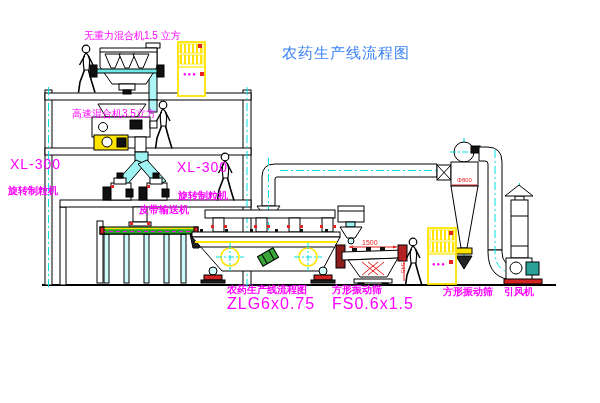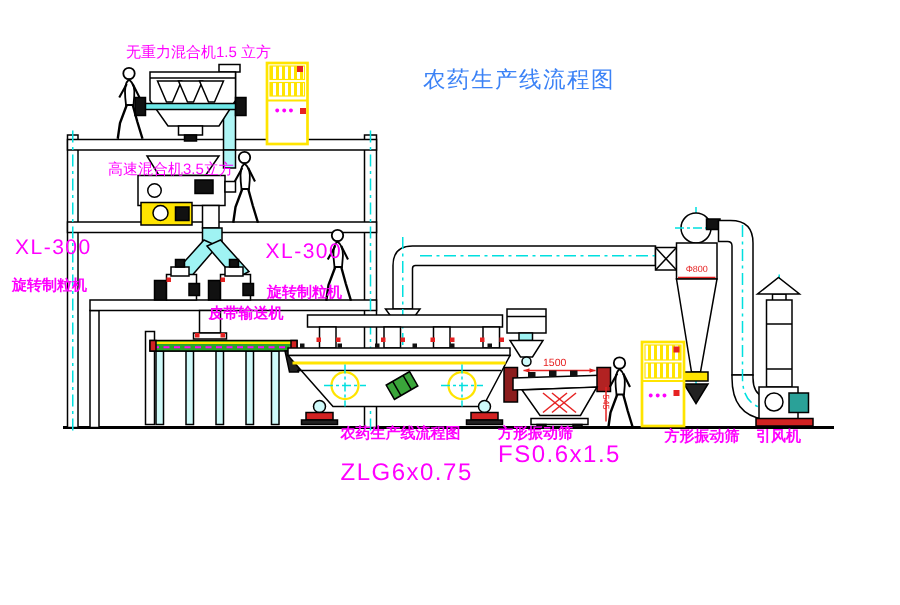--- a/index.html
+++ b/index.html
@@ -278,21 +278,21 @@
 </div>
 
 <div class="lbl lbl-m" style="left:84px;top:31px;">无重力混合机1.5 立方</div>
 <div class="lbl lbl-m" style="left:44px;top:109px;padding-left:28px;">高速混合机3.5立方</div>
 <div class="lbl lbl-xl" style="left:10px;top:157px;">XL-300</div>
 <div class="lbl lbl-s" style="left:8px;top:186px;">旋转制粒机</div>
 <div class="lbl lbl-xl" style="left:177px;top:160px;">XL-300</div>
 <div class="lbl lbl-s" style="left:178px;top:191px;">旋转制粒机</div>
 <div class="lbl lbl-s" style="left:139px;top:205px;">皮带输送机</div>
 <div class="lbl lbl-s" style="left:227px;top:285px;">农药生产线流程图</div>
-<div class="lbl lbl-model" style="left:227px;top:308px;">ZLG6x0.75</div>
+<div class="lbl lbl-model" style="left:227px;top:296px;">ZLG6x0.75</div>
 <div class="lbl lbl-s" style="left:332px;top:285px;">方形振动筛</div>
 <div class="lbl lbl-model" style="left:332px;top:296px;">FS0.6x1.5</div>
 <div class="lbl lbl-s" style="left:443px;top:287px;">方形振动筛</div>
 <div class="lbl lbl-s" style="left:504px;top:287px;">引风机</div>
 
 <div class="dim" style="left:452px;top:177px;width:25px;text-align:center;">Φ800</div>
 <div class="dim" style="left:362px;top:239px;font-size:7px;">1500</div>
 <div class="dim" style="left:406px;top:263px;transform:rotate(90deg);transform-origin:left top;">545</div>
 
 <div class="dots" style="left:183px;top:71px;">●●●</div>

